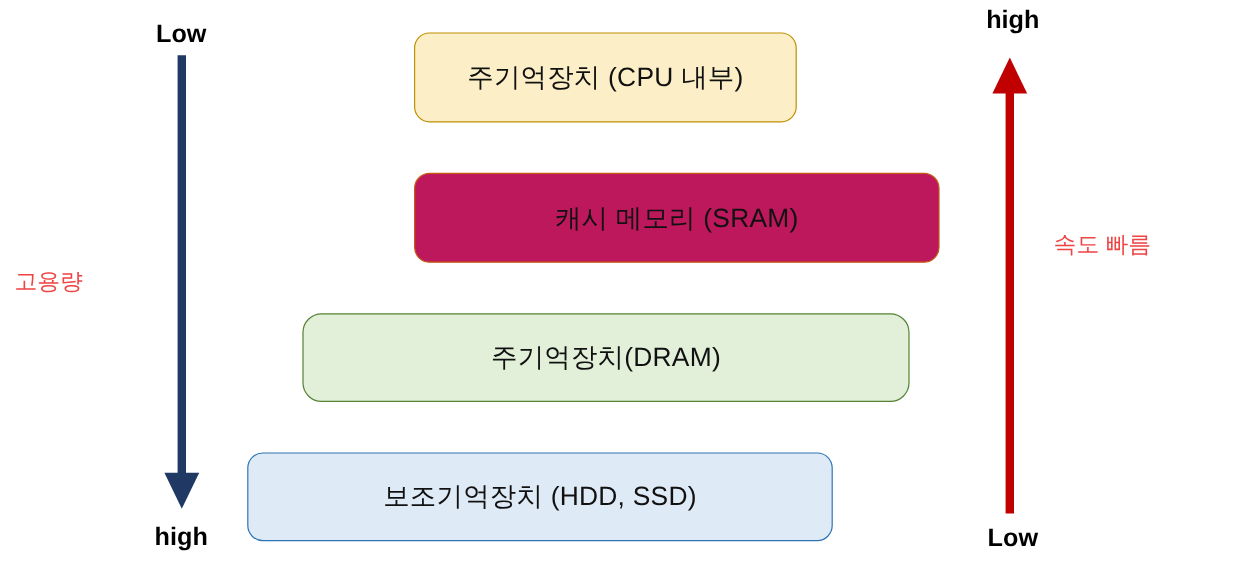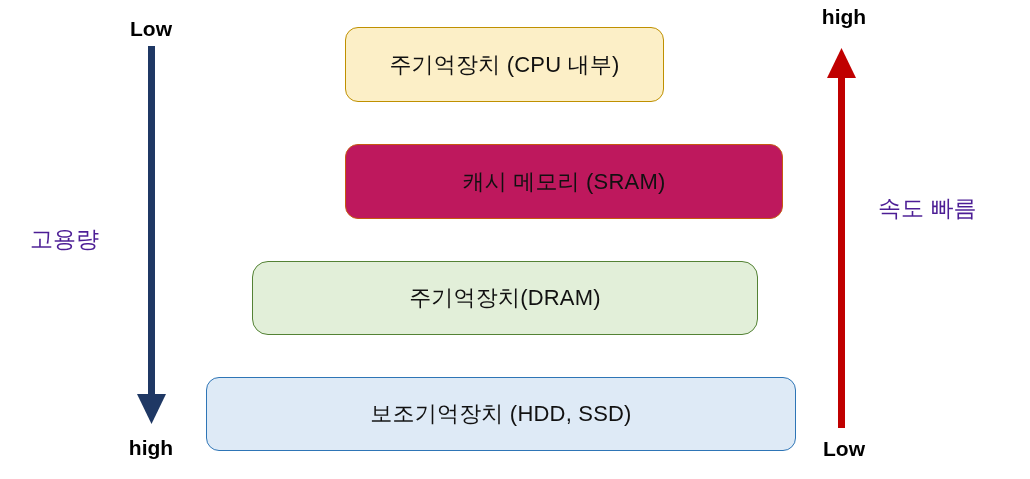--- a/index.html
+++ b/index.html
@@ -34,22 +34,22 @@
     line-height: 1;
   }
   .arrow-svg {
     position: absolute;
     display: block;
   }
 
   
   .side-caption {
     position: absolute;
-    font-size: 23px;
-    color: #4c1d95;
+    font-size: 19px;
+    color: #ef4444;
     line-height: 1.42;
     white-space: pre-line;
   }
 
   
   .mem-box {
     position: absolute;
     box-sizing: border-box;
     border-radius: 13px;
     border-style: solid;
@@ -74,21 +74,21 @@
 
     <div class="arrow-label" style="left:110px; top:18px; width:82px;">Low</div>
 
     <svg class="arrow-svg" style="left:130px; top:44px;" width="44" height="382" viewBox="0 0 44 382">
       <line x1="21.5" y1="2" x2="21.5" y2="355" stroke="#1F3864" stroke-width="7"></line>
       <polygon points="21.5,380 7,350 36,350" fill="#1F3864"></polygon>
     </svg>
 
     <div class="arrow-label" style="left:110px; top:437px; width:82px;">high</div>
 
-    <div class="side-caption" style="left:30px; top:223px;">고용량</div>
+    <div class="side-caption" style="left:12px; top:223px;">고용량</div>
   </div>
 
   <div class="arrow-col" style="left:790px;width:240px;">
 
     <div class="arrow-label" style="left:14px; top:6px; width:80px;">high</div>
 
     <svg class="arrow-svg" style="left:30px; top:40px;" width="44" height="390" viewBox="0 0 44 390">
       <line x1="21.5" y1="35" x2="21.5" y2="388" stroke="#C00000" stroke-width="7"></line>
       <polygon points="21.5,8 7,38 36,38" fill="#C00000"></polygon>
     </svg>
@@ -104,17 +104,17 @@
   </div>
 
   <div class="mem-box" style="left:305px; top:144px; width:438px; height:75px; background:#be185d; border-color:#C55A11;margin-left:40px;">
     <span class="mem-box-label">캐시 메모리 (SRAM)</span>
   </div>
 
   <div class="mem-box" style="left:252px; top:261px; width:506px; height:74px; background:#E2EFD9; border-color:#548235;border-radius:16px;">
     <span class="mem-box-label">주기억장치(DRAM)</span>
   </div>
 
-  <div class="mem-box" style="left:206px; top:377px; width:590px; height:74px; background:#DEEAF6; border-color:#2E75B6;">
+  <div class="mem-box" style="left:206px; top:377px; width:488px; height:74px; background:#DEEAF6; border-color:#2E75B6;">
     <span class="mem-box-label">보조기억장치 (HDD, SSD)</span>
   </div>
 
 </div>
 
 </body></html>

